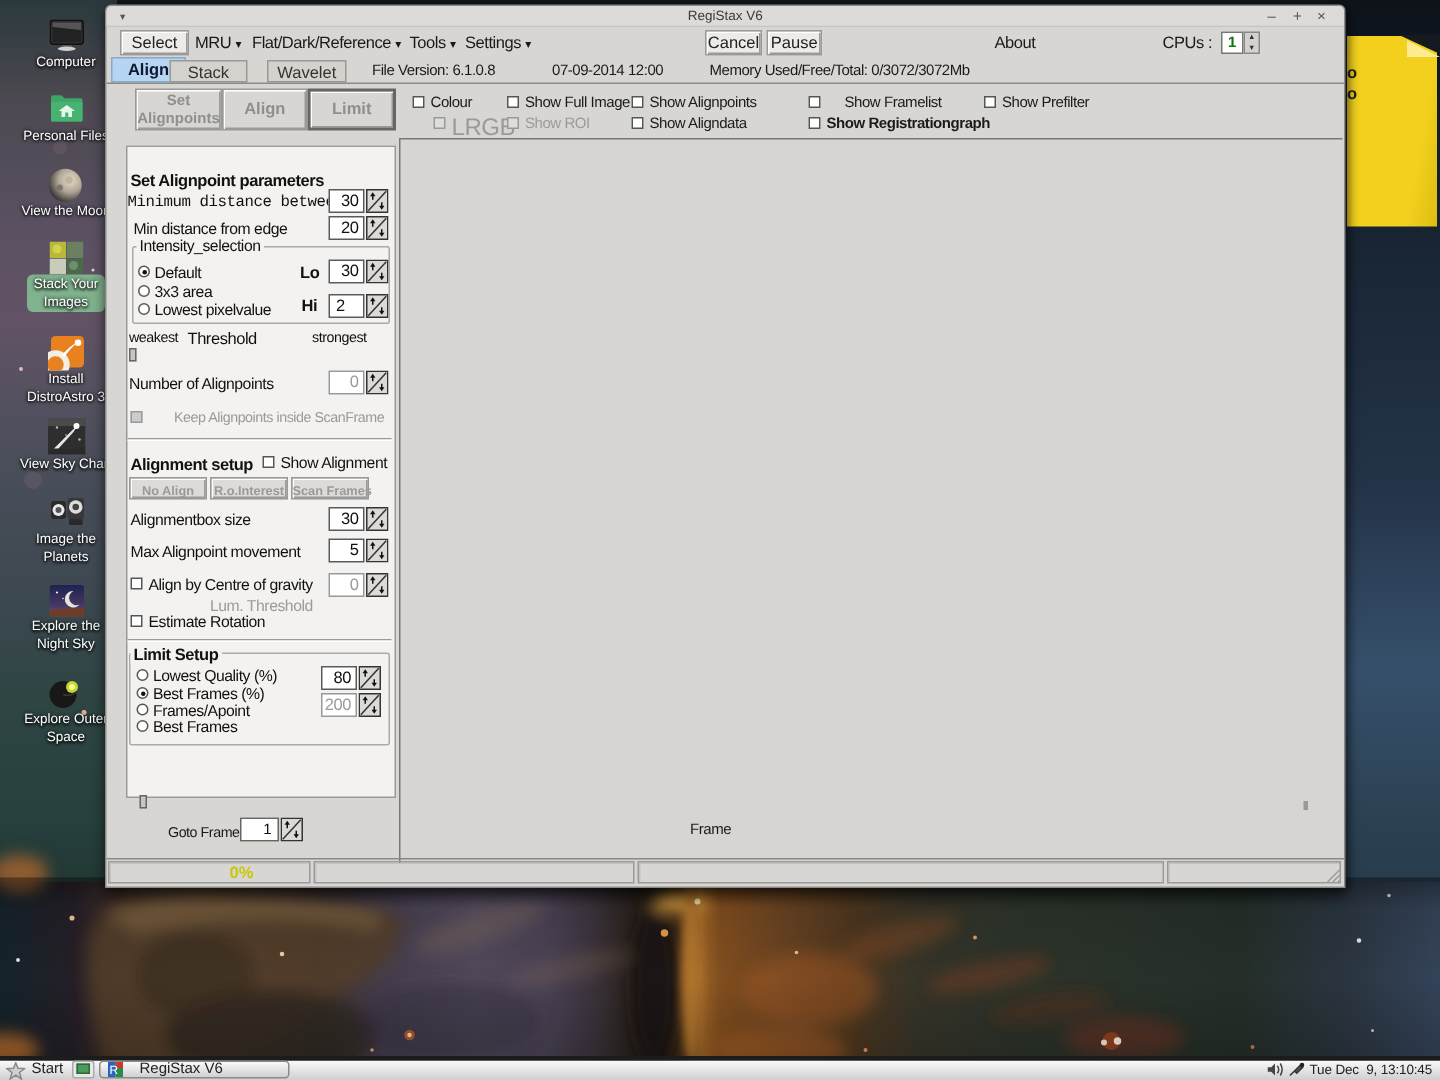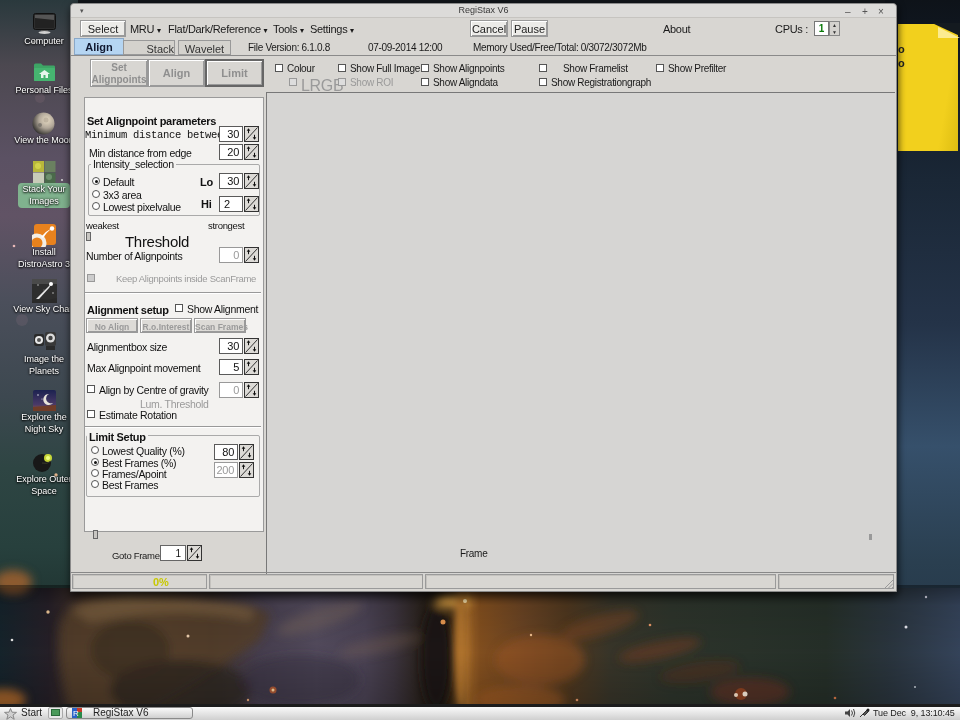--- a/index.html
+++ b/index.html
@@ -277,21 +277,21 @@
   <div class="mi" style="left:202px; top:19px; font-size:11px;">Tools <span style="font-size:8px">▾</span></div>
   <div class="mi" style="left:239px; top:19px; font-size:11px;">Settings <span style="font-size:8px">▾</span></div>
   <div class="btn" style="left:399px; top:16px; width:38px; height:17px; padding-top:2px; font-size:11px;">Cancel</div>
   <div class="btn" style="left:440px; top:16px; width:37px; height:17px; padding-top:2px; font-size:11px;">Pause</div>
   <div class="mi" style="left:592px; top:19px; font-size:11px;">About</div>
   <div class="mi" style="left:704px; top:19px; font-size:11px;">CPUs :</div>
   <div style="position:absolute; left:743px; top:17px; width:15px; height:15px; background:#fff; border:1px solid #777; color:#0a7a0a; font-weight:bold; font-size:10px; text-align:center; padding-top:1px;">1</div>
   <div style="position:absolute; left:758px; top:17px; width:11px; height:15px; background:#d4d2ce; border:1px solid #888; font-size:5px; line-height:6.5px; text-align:center; color:#333;">▲<br>▼</div>
 
   <div class="tab" style="left:3px; top:34px; width:50px; height:17px; background:#b5d5f2; border:1px solid #8aa8c8; font-weight:bold; color:#101830; padding-top:2px;">Align</div>
-  <div class="tab" style="left:52px; top:36px; width:52px; height:15px; background:#d4d2cd; border:1px solid #999; color:#333; padding-top:2px;text-align:right;">Stack</div>
+  <div class="tab" style="left:42px; top:36px; width:52px; height:15px; background:#d4d2cd; border:1px solid #999; color:#333; padding-top:2px;">Stack</div>
   <div class="tab" style="left:107px; top:36px; width:53px; height:15px; background:#d4d2cd; border:1px solid #999; color:#333; padding-top:2px;">Wavelet</div>
   <div style="position:absolute; left:0; top:51px; width:100%; height:1px; background:#8a8a8a;"></div>
   <div class="mi" style="left:177px; top:38px; font-size:10px;">File Version: 6.1.0.8</div>
   <div class="mi" style="left:297px; top:38px; font-size:10px;">07-09-2014 12:00</div>
   <div class="mi" style="left:402px; top:38px; font-size:10px;">Memory Used/Free/Total: 0/3072/3072Mb</div>
 
   <div class="btn" style="left:19px; top:55px; width:58px; height:28px; color:#8f8f8f; font-weight:bold; font-size:10px; line-height:12px; padding-top:2px; background:#d8d6d2;">Set<br>Alignpoints</div>
   <div class="btn" style="left:77px; top:55px; width:57px; height:28px; color:#8f8f8f; font-weight:bold; font-size:11px; padding-top:7px; background:#d8d6d2;">Align</div>
   <div class="btn" style="left:134px; top:55px; width:59px; height:28px; color:#8f8f8f; font-weight:bold; font-size:11px; padding-top:6px; background:#d8d6d2; border:2px solid #666;">Limit</div>
 
@@ -305,21 +305,21 @@
       <div class="mi" style="left:480px; top:59px; font-size:10px;margin-left:12px;">Show Framelist</div>
   <div class="cb" style="left:585px; top:60px;"></div>
       <div class="mi" style="left:597px; top:59px; font-size:10px;">Show Prefilter</div>
   <div class="cb" style="left:218px; top:74px; background:#ddd; border-color:#999;"></div>
       <div class="mi gray" style="left:230px; top:73px; font-size:16px;">LRGB</div>
   <div class="cb" style="left:267px; top:74px; background:#ddd; border-color:#999;"></div>
       <div class="mi gray" style="left:279px; top:73px; font-size:10px;">Show ROI</div>
   <div class="cb" style="left:350px; top:74px;"></div>
       <div class="mi" style="left:362px; top:73px; font-size:10px;">Show Aligndata</div>
   <div class="cb" style="left:468px; top:74px;"></div>
-      <div class="mi" style="left:480px; top:73px; font-size:10px;">Show Registrationgraph</div>
+      <div class="mi" style="left:480px; top:73px; font-size:10px;font-weight:bold;">Show Registrationgraph</div>
 
   <div style="position:absolute; left:195px; top:88px; width:629px; height:484px; background:#d6d5d3; border-top:1px solid #787878; border-left:1px solid #787878;"></div>
 
   <div id="lpanel">
     <div class="pt b" style="left:2px; top:17px;">Set Alignpoint parameters</div>
     <div class="pt" style="left:0; top:31px;font-family:Liberation Mono, monospace;">Minimum distance between</div>
     <div class="spin" style="left:134px; top:28px;">
           <div class="v">30</div>
           <svg width="15" height="16" viewBox="0 0 15 16">
             <rect x="0.5" y="0.5" width="14" height="15" fill="#dcdad6" stroke="#333"></rect>
@@ -368,21 +368,21 @@
           <svg width="15" height="16" viewBox="0 0 15 16">
             <rect x="0.5" y="0.5" width="14" height="15" fill="#dcdad6" stroke="#333"></rect>
             <path d="M1.5 14.5 L13.5 1.5" stroke="#333"></path>
             <path d="M4.5 7.2 L4.5 4" stroke="#111"></path>
             <path d="M2.7 4.8 L4.5 2.2 L6.3 4.8 Z" fill="#111"></path>
             <path d="M10.5 8.8 L10.5 12" stroke="#111"></path>
             <path d="M8.7 11.2 L10.5 13.8 L12.3 11.2 Z" fill="#111"></path>
           </svg>
         </div>
     <div class="pt" style="left:1px; top:122px; font-size:9.5px;">weakest</div>
-    <div class="pt" style="left:40px; top:135px; font-size:15px;text-align:right;">Threshold</div>
+    <div class="pt" style="left:40px; top:122px; font-size:11px;text-align:right;">Threshold</div>
     <div class="pt" style="left:123px; top:122px; font-size:9.5px;">strongest</div>
     <div style="position:absolute; left:1px; top:134px; width:5px; height:9px; background:#c8c6c2; border:1px solid #666;"></div>
     <div class="pt" style="left:1px; top:152px;">Number of Alignpoints</div>
     <div class="spin" style="left:134px; top:149px;">
           <div class="v gray" style="border-color:#999;">0</div>
           <svg width="15" height="16" viewBox="0 0 15 16">
             <rect x="0.5" y="0.5" width="14" height="15" fill="#dcdad6" stroke="#333"></rect>
             <path d="M1.5 14.5 L13.5 1.5" stroke="#333"></path>
             <path d="M4.5 7.2 L4.5 4" stroke="#111"></path>
             <path d="M2.7 4.8 L4.5 2.2 L6.3 4.8 Z" fill="#111"></path>

